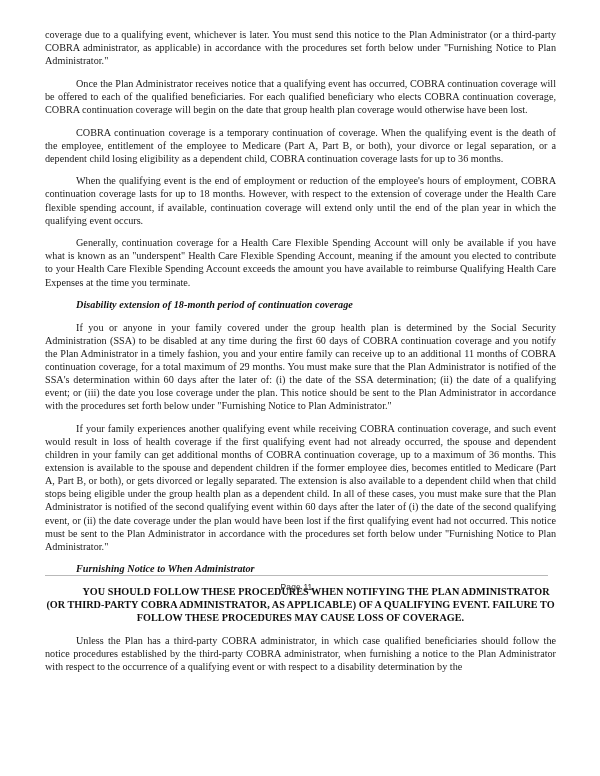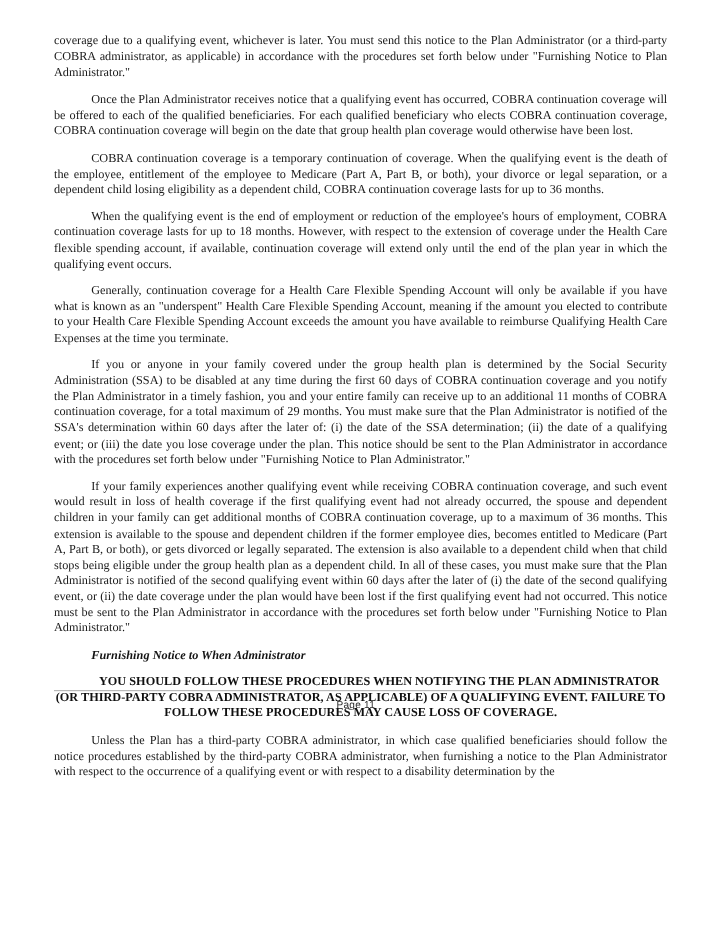--- a/index.html
+++ b/index.html
@@ -97,20 +97,21 @@
 
     <p class="para">Once the Plan Administrator receives notice that a qualifying event has occurred, COBRA continuation coverage will be offered to each of the qualified beneficiaries. For each qualified beneficiary who elects COBRA continuation coverage, COBRA continuation coverage will begin on the date that group health plan coverage would otherwise have been lost.</p>
 
     <p class="para">COBRA continuation coverage is a temporary continuation of coverage. When the qualifying event is the death of the employee, entitlement of the employee to Medicare (Part A, Part B, or both), your divorce or legal separation, or a dependent child losing eligibility as a dependent child, COBRA continuation coverage lasts for up to 36 months.</p>
 
     <p class="para">When the qualifying event is the end of employment or reduction of the employee's hours of employment, COBRA continuation coverage lasts for up to 18 months. However, with respect to the extension of coverage under the Health Care flexible spending account, if available, continuation coverage will extend only until the end of the plan year in which the qualifying event occurs.</p>
 
     <p class="para">Generally, continuation coverage for a Health Care Flexible Spending Account will only be available if you have what is known as an "underspent" Health Care Flexible Spending Account, meaning if the amount you elected to contribute to your Health Care Flexible Spending Account exceeds the amount you have available to reimburse Qualifying Health Care Expenses at the time you terminate.</p>
 
 
+    <h2 class="section-heading">Disability extension of 18-month period of continuation coverage</h2>
 
     <p class="para">If you or anyone in your family covered under the group health plan is determined by the Social Security Administration (SSA) to be disabled at any time during the first 60 days of COBRA continuation coverage and you notify the Plan Administrator in a timely fashion, you and your entire family can receive up to an additional 11 months of COBRA continuation coverage, for a total maximum of 29 months. You must make sure that the Plan Administrator is notified of the SSA's determination within 60 days after the later of: (i) the date of the SSA determination; (ii) the date of a qualifying event; or (iii) the date you lose coverage under the plan. This notice should be sent to the Plan Administrator in accordance with the procedures set forth below under "Furnishing Notice to Plan Administrator."</p>
 
 
     <p class="para">If your family experiences another qualifying event while receiving COBRA continuation coverage, and such event would result in loss of health coverage if the first qualifying event had not already occurred, the spouse and dependent children in your family can get additional months of COBRA continuation coverage, up to a maximum of 36 months. This extension is available to the spouse and dependent children if the former employee dies, becomes entitled to Medicare (Part A, Part B, or both), or gets divorced or legally separated. The extension is also available to a dependent child when that child stops being eligible under the group health plan as a dependent child. In all of these cases, you must make sure that the Plan Administrator is notified of the second qualifying event within 60 days after the later of (i) the date of the second qualifying event, or (ii) the date coverage under the plan would have been lost if the first qualifying event had not occurred. This notice must be sent to the Plan Administrator in accordance with the procedures set forth below under "Furnishing Notice to Plan Administrator."</p>
 
     <h2 class="section-heading">Furnishing Notice to When Administrator</h2>
 
     <p class="para caps-warning">YOU SHOULD FOLLOW THESE PROCEDURES WHEN NOTIFYING THE PLAN ADMINISTRATOR (OR THIRD-PARTY COBRA ADMINISTRATOR, AS APPLICABLE) OF A QUALIFYING EVENT. FAILURE TO FOLLOW THESE PROCEDURES MAY CAUSE LOSS OF COVERAGE.</p>
 

